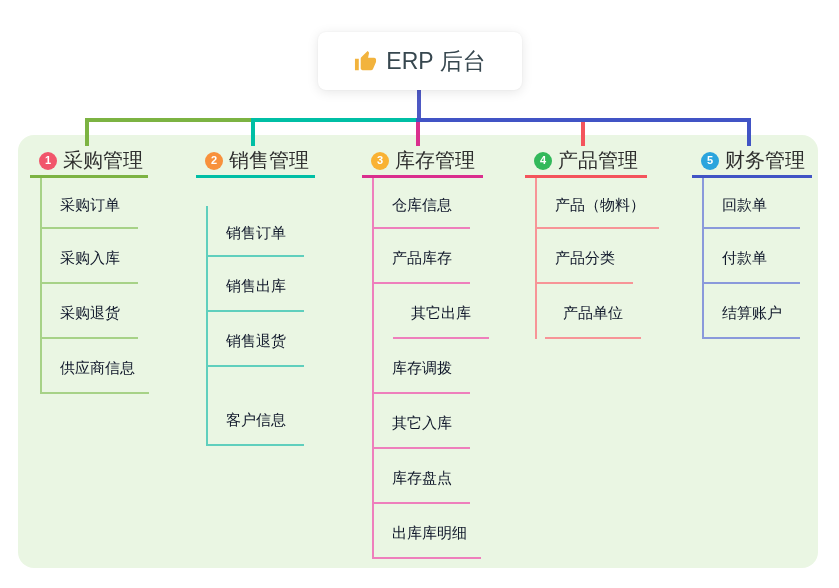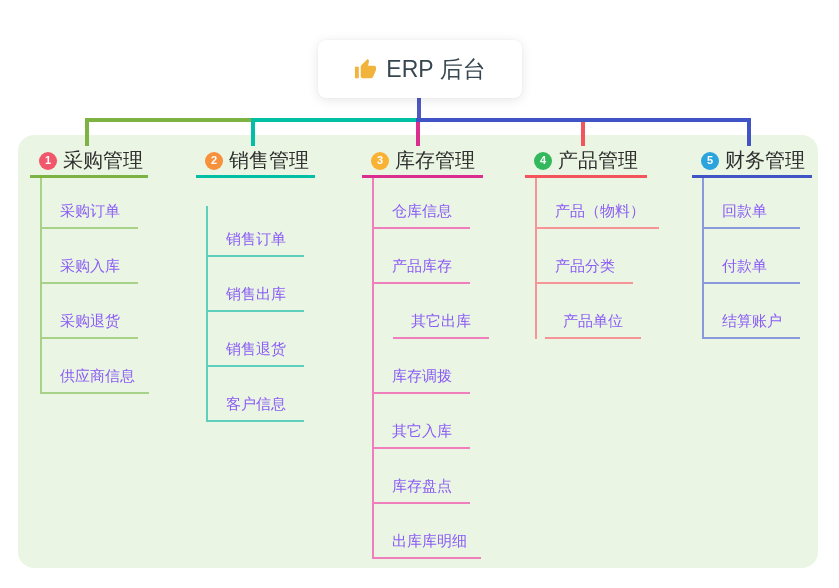--- a/index.html
+++ b/index.html
@@ -6,21 +6,21 @@
   .stage{
     position:relative;width:839px;height:588px;overflow:hidden;
     font-family:"Liberation Sans","DejaVu Sans",sans-serif;
     background:#ffffff;
   }
   .panel{
     position:absolute;left:18px;top:135px;width:800px;height:433px;
     border-radius:16px;
   }
   .root-card{
-    position:absolute;left:318px;top:40px;width:204px;height:58px;
+    position:absolute;left:318px;top:32px;width:204px;height:58px;
     background:#ffffff;border-radius:8px;
     box-shadow:0 2px 12px rgba(0,0,0,0.10), 0 0 2px rgba(0,0,0,0.06);
     display:flex;align-items:center;justify-content:center;gap:9px;
     font-size:23px;font-weight:500;color:#37474f;cursor:default;
   }
   .line{position:absolute;}
   .branch{position:absolute;top:146px;}
   .branch-header{
     display:flex;align-items:center;gap:6px;
     height:29px;padding-left:9px;box-sizing:content-box;
@@ -33,23 +33,23 @@
   }
   .branch-title{font-size:20px;font-weight:500;color:#2e2e2e;white-space:nowrap;}
   .children{
     margin-left:10px;
     border-left:2px solid transparent;
     width:max-content;
   }
   .child{
     box-sizing:border-box;height:55px;min-width:96px;width:max-content;
     padding:12px 14px 6px 18px;
-    display:flex;align-items:flex-end;
+    display:flex;align-items:center;
     border-bottom:2px solid transparent;
-    font-size:15px;color:#8b5cf6;white-space:nowrap;cursor:default;
+    font-size:15px;color:#0f172a;white-space:nowrap;cursor:default;
   }
   .child:first-child{height:51px;}
   .thumb{width:23px;height:23px;flex:0 0 23px;}
 </style>
 </head>
 <body>
 
 <div class="stage">
 
   <div class="panel" style="background: rgb(234, 246, 227);"></div>
@@ -100,21 +100,21 @@
     <div class="children" style="border-left-color: rgb(95, 207, 189);">
       <div class="child" style="border-bottom-color: rgb(95, 207, 189); margin-top: 28px;">
           <span>销售订单</span>
         </div>
       <div class="child" style="border-bottom-color: rgb(95, 207, 189);">
           <span>销售出库</span>
         </div>
       <div class="child" style="border-bottom-color: rgb(95, 207, 189); font-family: Liberation Serif, serif;">
           <span>销售退货</span>
         </div>
-      <div class="child" style="border-bottom-color: rgb(95, 207, 189);">
+      <div class="child" style="border-bottom-color: rgb(95, 207, 189); margin-top: 24px;">
           <span>客户信息</span>
         </div>
     </div>
   </div>
 
   <div class="branch" style="left:362px;width:121px;">
     <div class="branch-header" style="border-bottom-color: rgb(218, 47, 142);">
       <span class="badge" style="background: rgb(249, 178, 51);">3</span>
       <span class="branch-title">库存管理</span>
     </div>

